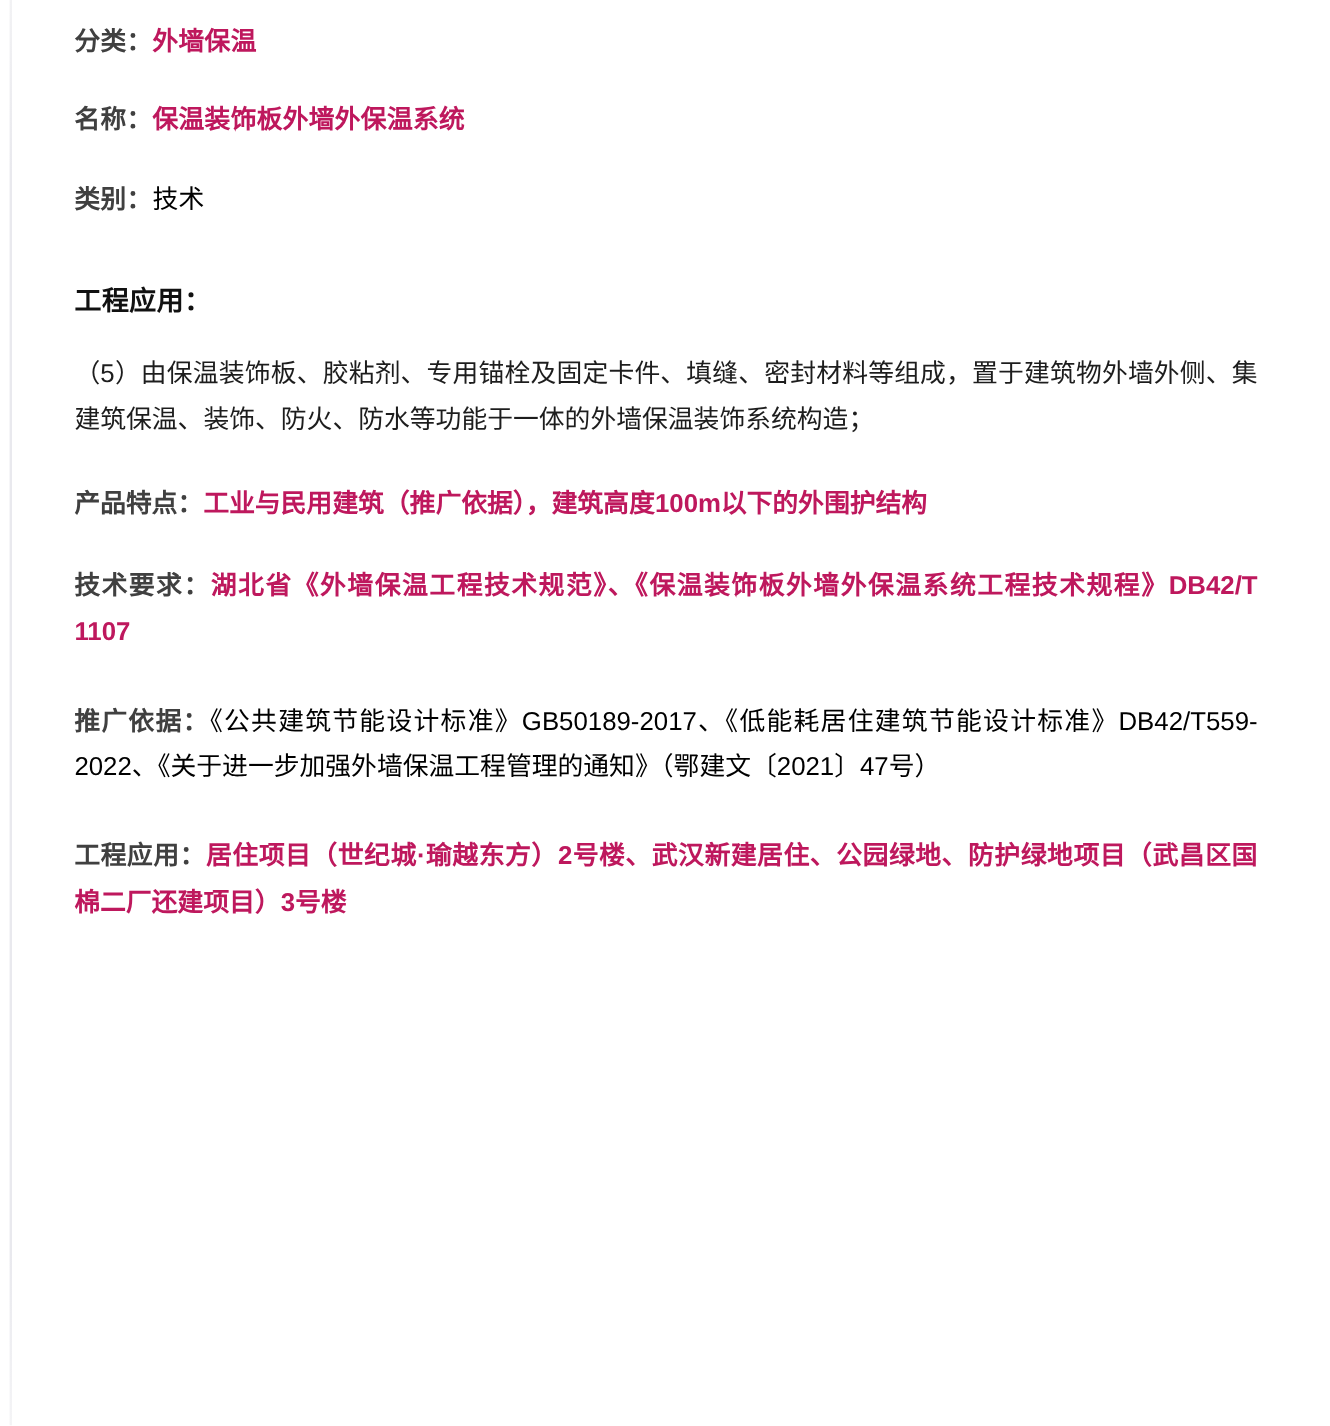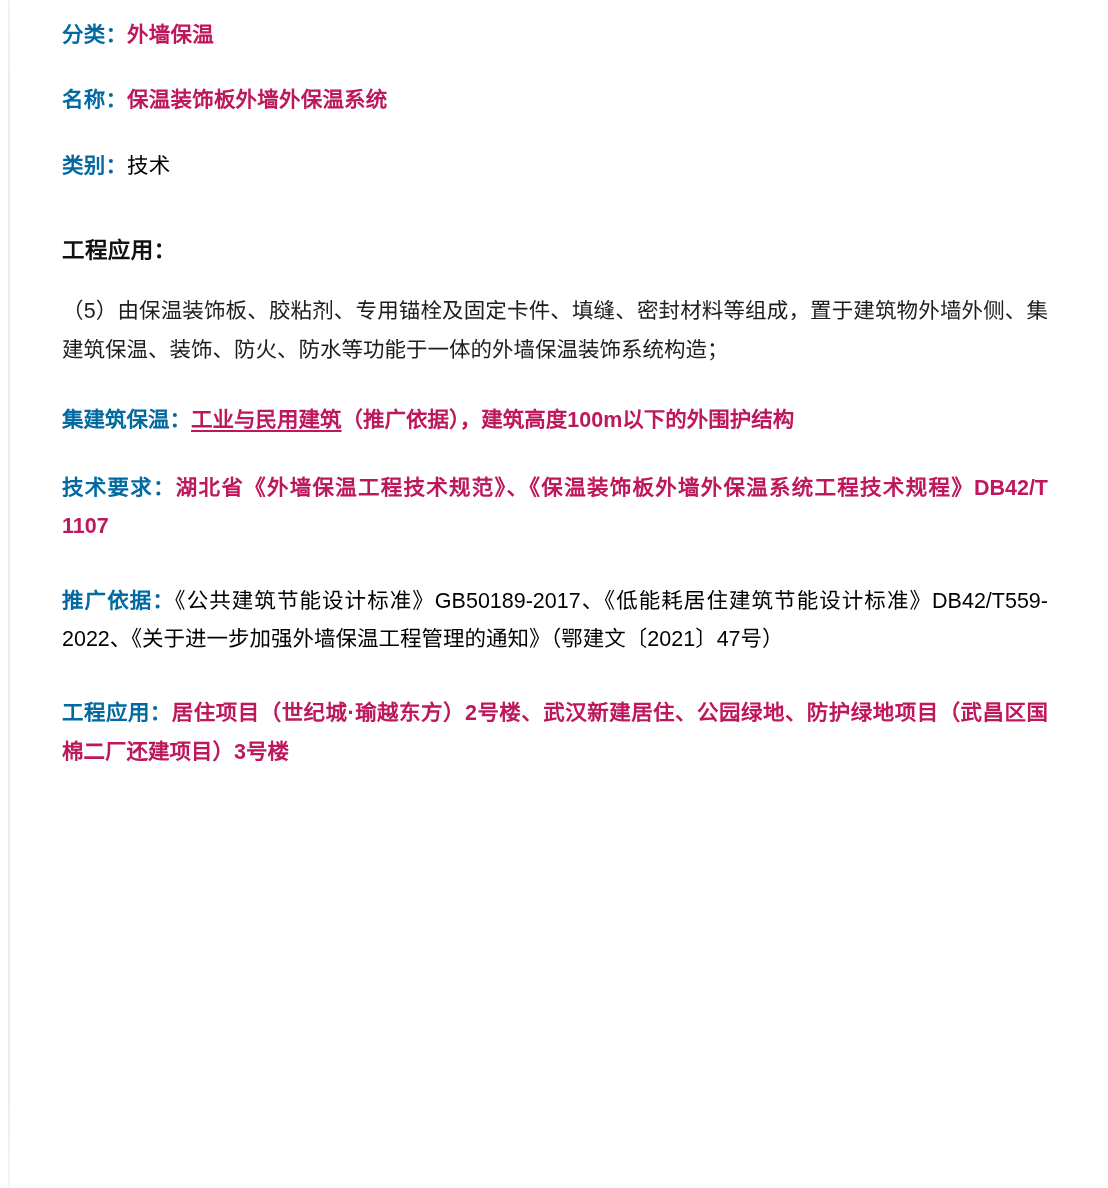--- a/index.html
+++ b/index.html
@@ -34,32 +34,31 @@
   .block {
     margin: 0 0 30px 0;
   }
   .field {
     font-size: 21.5px;
     line-height: 1.65;
     letter-spacing: 0.2px;
   }
   .label {
     font-weight: bold;
-    color: #0369a1;
+    color: #404040;
   }
   .value {
     font-weight: normal;
     color: #000000;
   }
   .value-bold {
     font-weight: bold;
     color: #be185d;
   }
   .value-underline {
-    text-decoration: underline;
     text-underline-offset: 3px;
     margin-top: 44px;
   }
   .heading {
     font-size: 22.5px;
     font-weight: bold;
     color: #111111;
     margin: 0 0 22px 0;
     letter-spacing: 0.4px;
   }
@@ -113,21 +112,21 @@
   <div class="heading">工程应用：</div>
 
   <div class="gap-sm"></div>
 
   <p class="para para-indent">（5）由保温装饰板、胶粘剂、专用锚栓及固定卡件、填缝、密封材料等组成，置于建筑物外墙外侧、集建筑保温、装饰、防火、防水等功能于一体的外墙保温装饰系统构造；</p>
 
 
   <div class="gap-sm"></div>
 
   <div class="field-block">
-    <span class="label">集建筑保温：</span><span class="value-bold value-underline">工业与民用建筑</span><span class="value-bold">（推广依据），建筑高度100m以下的外围护结构</span>
+    <span class="label">产品特点：</span><span class="value-bold value-underline">工业与民用建筑</span><span class="value-bold">（推广依据），建筑高度100m以下的外围护结构</span>
   </div>
 
   <div class="field-block">
     <span class="label">技术要求：</span><span class="value-bold">湖北省《外墙保温工程技术规范》、《保温装饰板外墙外保温系统工程技术规程》DB42/T 1107</span>
   </div>
 
   <div class="gap-sm"></div>
 
   <div class="field-block">
     <span class="label">推广依据：</span><span class="value">《公共建筑节能设计标准》GB50189-2017、《低能耗居住建筑节能设计标准》DB42/T559-2022、《关于进一步加强外墙保温工程管理的通知》（鄂建文〔2021〕47号）</span>

